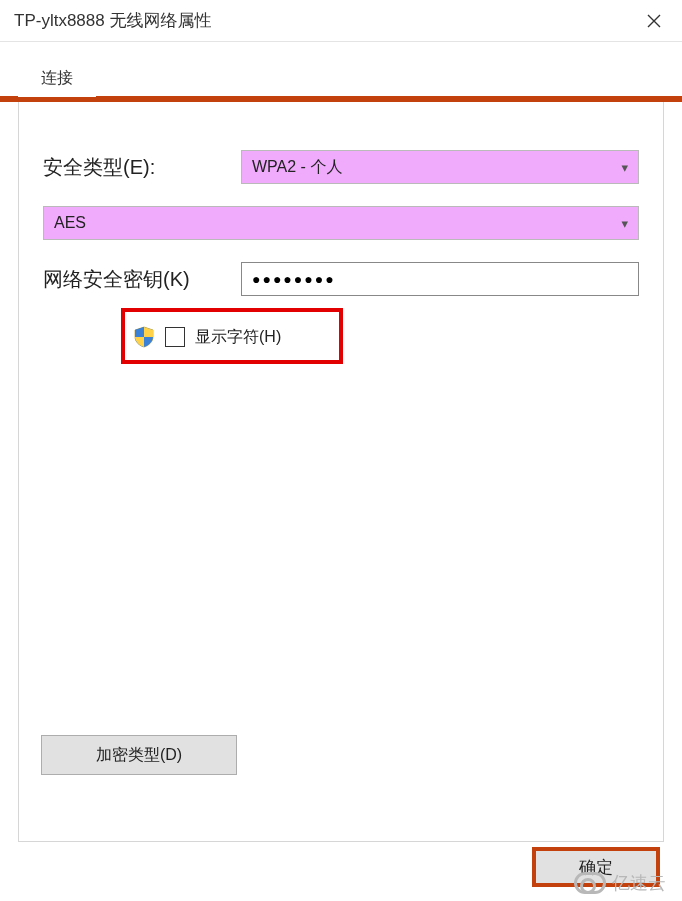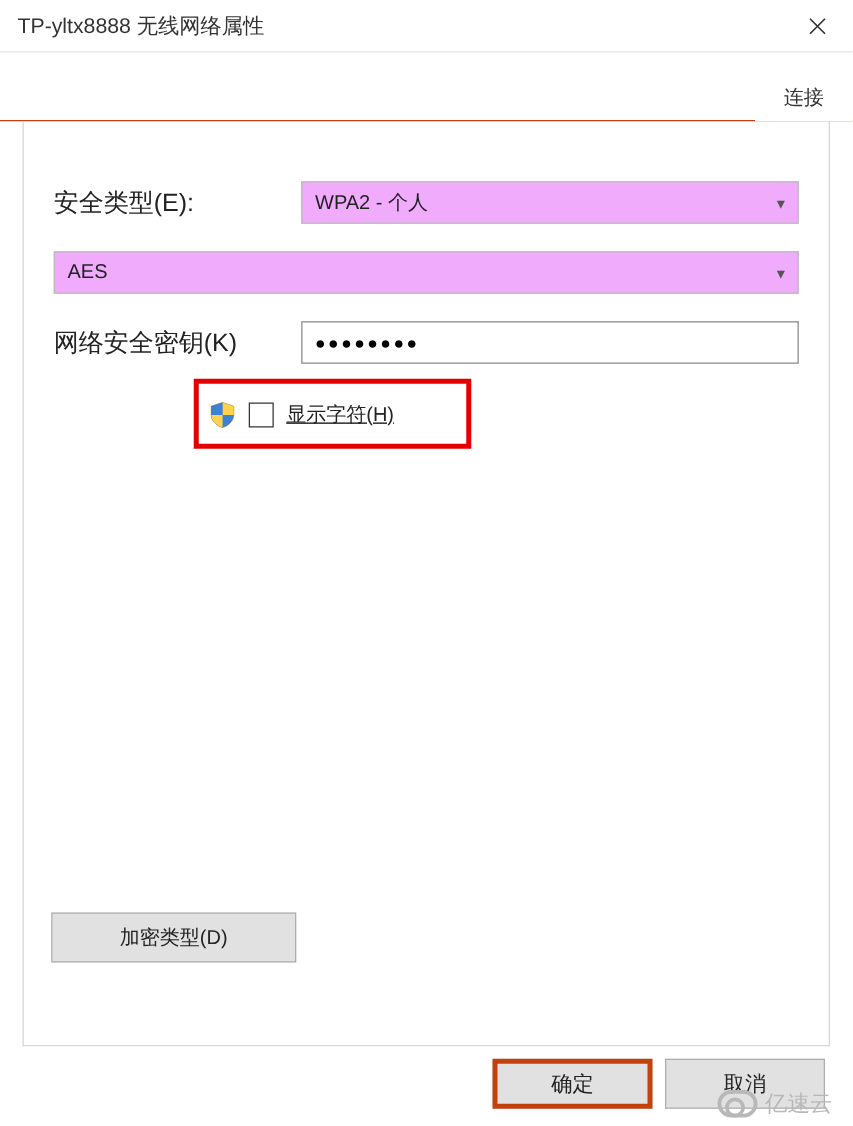--- a/index.html
+++ b/index.html
@@ -25,23 +25,22 @@
     .titlebar .title { font-weight: normal; }
     .titlebar .close {
       width: 48px; height: 40px;
       display: flex; align-items: center; justify-content: center;
       font-size: 18px; color: #333;
     }
     .tabs {
       display: flex;
       align-items: flex-end;
       padding: 16px 0 0 18px;
-      border-bottom: 1px solid #c2410c;
-      position: relative;
-      flex-direction: column;
+      border-bottom: 6px solid #c2410c;
+      position: relative;
     }
     .tab {
       padding: 8px 22px 8px 22px;
       border: 1px solid transparent;
       border-bottom: none;
       position: relative;
       top: 1px;
       color: #333;
       font-size: 16px;
     }
@@ -91,23 +90,22 @@
       background: #fff;
       display: flex;
       align-items: center;
       padding: 0 10px;
       font-size: 14px;
       letter-spacing: 2px;
       color: #000;
     }
     .show-chars-wrap {
       position: relative;
-      margin-left: 112px;
+      margin-left: 78px;
       margin-top: 16px;
-      text-decoration: underline;
     }
     .highlight-box {
       position: absolute;
       left: 0; top: -10px;
       width: 222px; height: 56px;
       border: 4px solid #e20000;
       pointer-events: none;
     }
     .show-chars {
       display: flex;
@@ -244,19 +242,18 @@
       <span class="show-chars-label">显示字符(H)</span>
     </div>
   </div>
 
   <div class="adv-btn">加密类型(D)</div>
 
 </div>
 
 <div class="footer">
   <div class="footer-btn primary">确定</div>
-  <div class="footer-btn">取消</div>
 </div>
 
 <div class="watermark">
   <span class="logo"></span>
   <span>亿速云</span>
 </div>
 
 </body></html>

